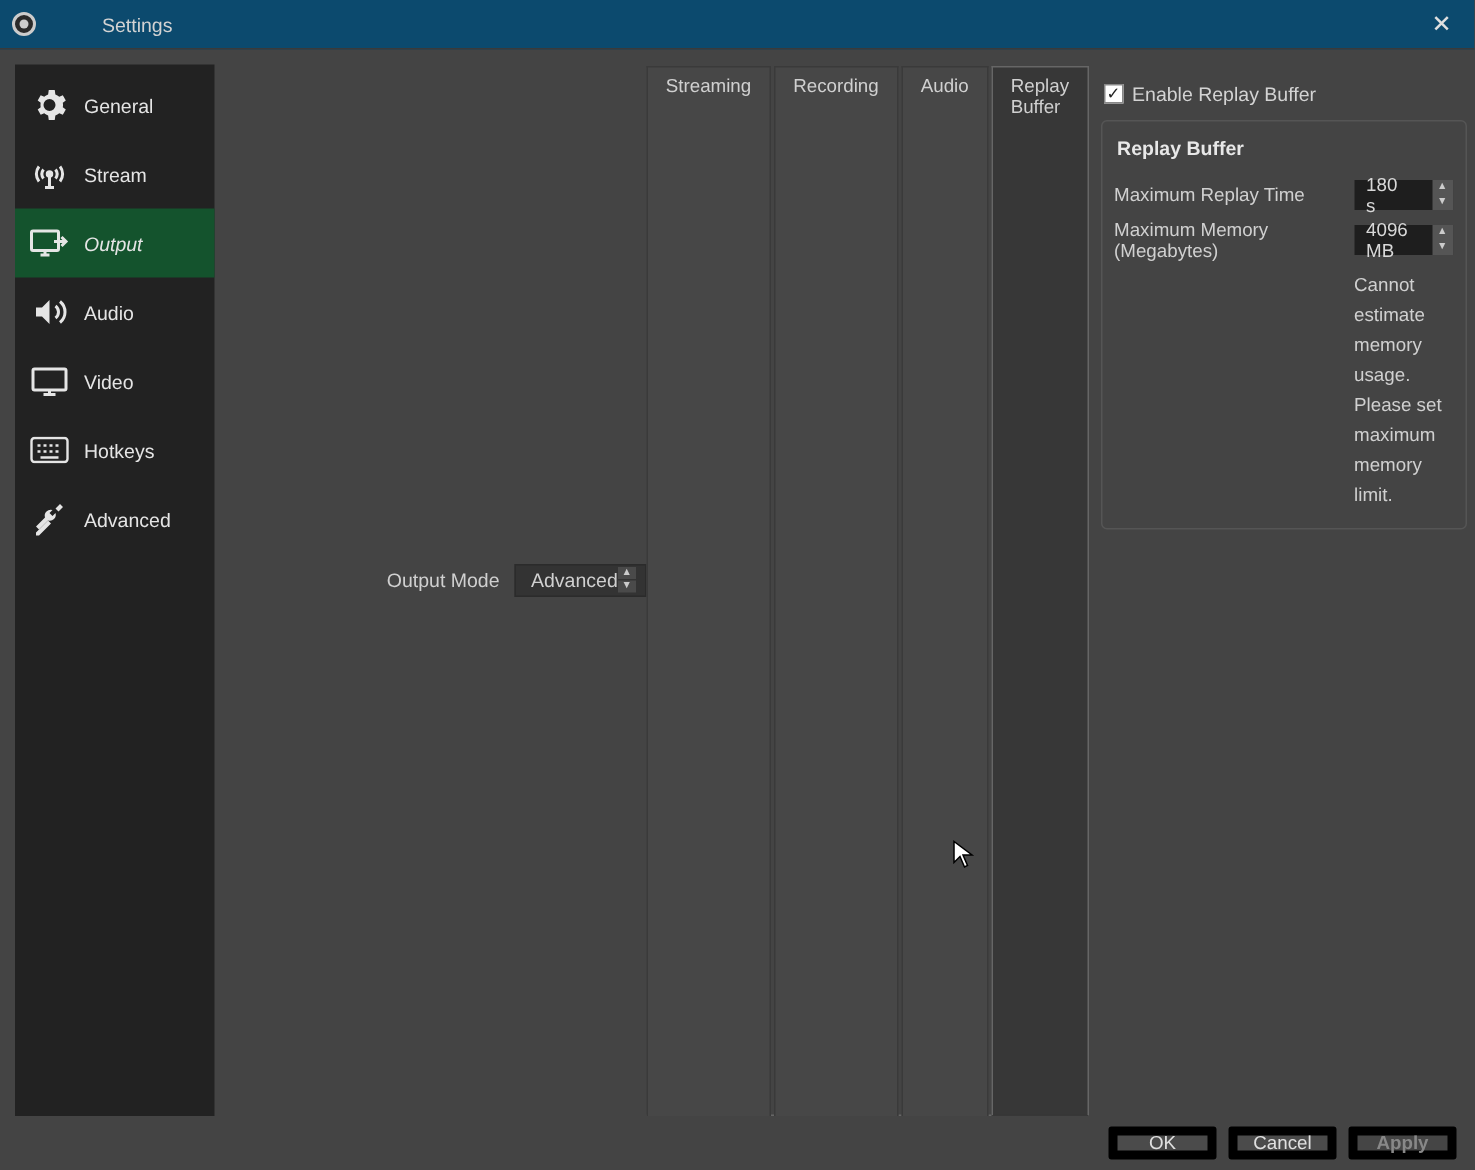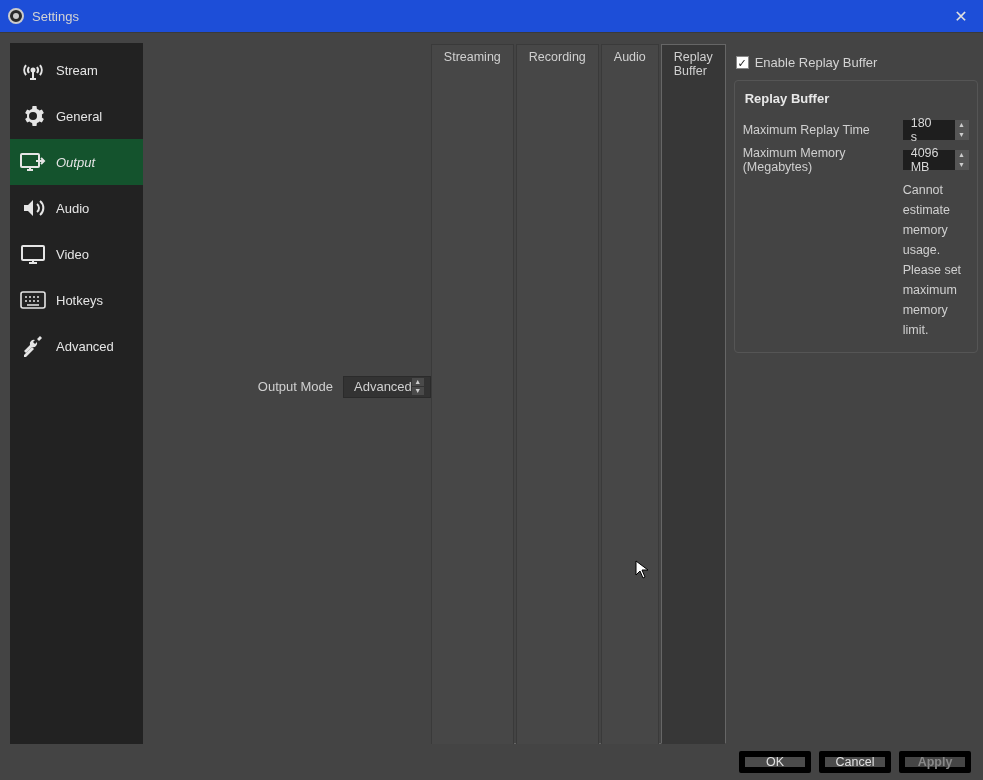--- a/index.html
+++ b/index.html
@@ -9,25 +9,26 @@
     font-family: "Segoe UI", Tahoma, sans-serif;
     font-size: 13px;
     color: #d3d3d3;
     display: flex;
     flex-direction: column;
   }
 
   
   .titlebar {
     height: 30px;
-    background: #1d4ed8;
+    background: #0c4a6e;
     border-bottom: 1px solid #3a3a3a;
     display: flex;
     align-items: center;
     padding: 16px 8px;
+    gap: 36px;
   }
   .titlebar .app-icon {
     width: 16px; height: 16px; border-radius: 50%;
     background: #2a2a2a;
     border: 2px solid #cccccc;
     margin-right: 8px;
     position: relative;
   }
   .titlebar .app-icon::after {
     content: "";
@@ -217,35 +218,35 @@
   <div class="title">Settings</div>
   <div class="spacer"></div>
   <div class="close">✕</div>
 </div>
 
 <div class="body">
 
   <div class="sidebar">
     <div class="side-item">
       <span class="side-icon">
+        <svg width="24" height="24" viewBox="0 0 24 24" fill="#e5e5e5">
+            <path d="M12 8a4 4 0 100 8 4 4 0 000-8zm9 4a9 9 0 01-.13 1.5l2 1.56-2 3.46-2.36-.95a7.4 7.4 0 01-2.6 1.5L15.5 22h-4l-.41-2.93a7.4 7.4 0 01-2.6-1.5l-2.36.95-2-3.46 2-1.56A9 9 0 016 12a9 9 0 01.13-1.5l-2-1.56 2-3.46 2.36.95a7.4 7.4 0 012.6-1.5L11.5 2h4l.41 2.93a7.4 7.4 0 012.6 1.5l2.36-.95 2 3.46-2 1.56c.08.49.13 1 .13 1.5z"></path>
+          </svg>
+      </span>
+      <span>General</span>
+    </div>
+    <div class="side-item">
+      <span class="side-icon">
         <svg width="24" height="24" viewBox="0 0 24 24" fill="none" stroke="#e5e5e5" stroke-width="2">
             <path d="M5 7a8 8 0 000 10M8 9a5 5 0 000 6M16 9a5 5 0 010 6M19 7a8 8 0 010 10"></path>
             <circle cx="12" cy="12" r="1.5" fill="#e5e5e5"></circle>
             <path d="M12 13v8M9 21h6" stroke="#e5e5e5"></path>
           </svg>
       </span>
       <span>Stream</span>
-    </div>
-    <div class="side-item">
-      <span class="side-icon">
-        <svg width="24" height="24" viewBox="0 0 24 24" fill="#e5e5e5">
-            <path d="M12 8a4 4 0 100 8 4 4 0 000-8zm9 4a9 9 0 01-.13 1.5l2 1.56-2 3.46-2.36-.95a7.4 7.4 0 01-2.6 1.5L15.5 22h-4l-.41-2.93a7.4 7.4 0 01-2.6-1.5l-2.36.95-2-3.46 2-1.56A9 9 0 016 12a9 9 0 01.13-1.5l-2-1.56 2-3.46 2.36.95a7.4 7.4 0 012.6-1.5L11.5 2h4l.41 2.93a7.4 7.4 0 012.6 1.5l2.36-.95 2 3.46-2 1.56c.08.49.13 1 .13 1.5z"></path>
-          </svg>
-      </span>
-      <span>General</span>
     </div>
     <div class="side-item selected">
       <span class="side-icon">
         <svg width="26" height="22" viewBox="0 0 26 22" fill="none" stroke="#e5e5e5" stroke-width="2">
             <rect x="1" y="3" width="18" height="13" rx="1"></rect>
             <path d="M7 19h6"></path>
             <path d="M10 16v3"></path>
             <path d="M16 10h8M21 7l3 3-3 3" fill="none"></path>
           </svg>
       </span>

